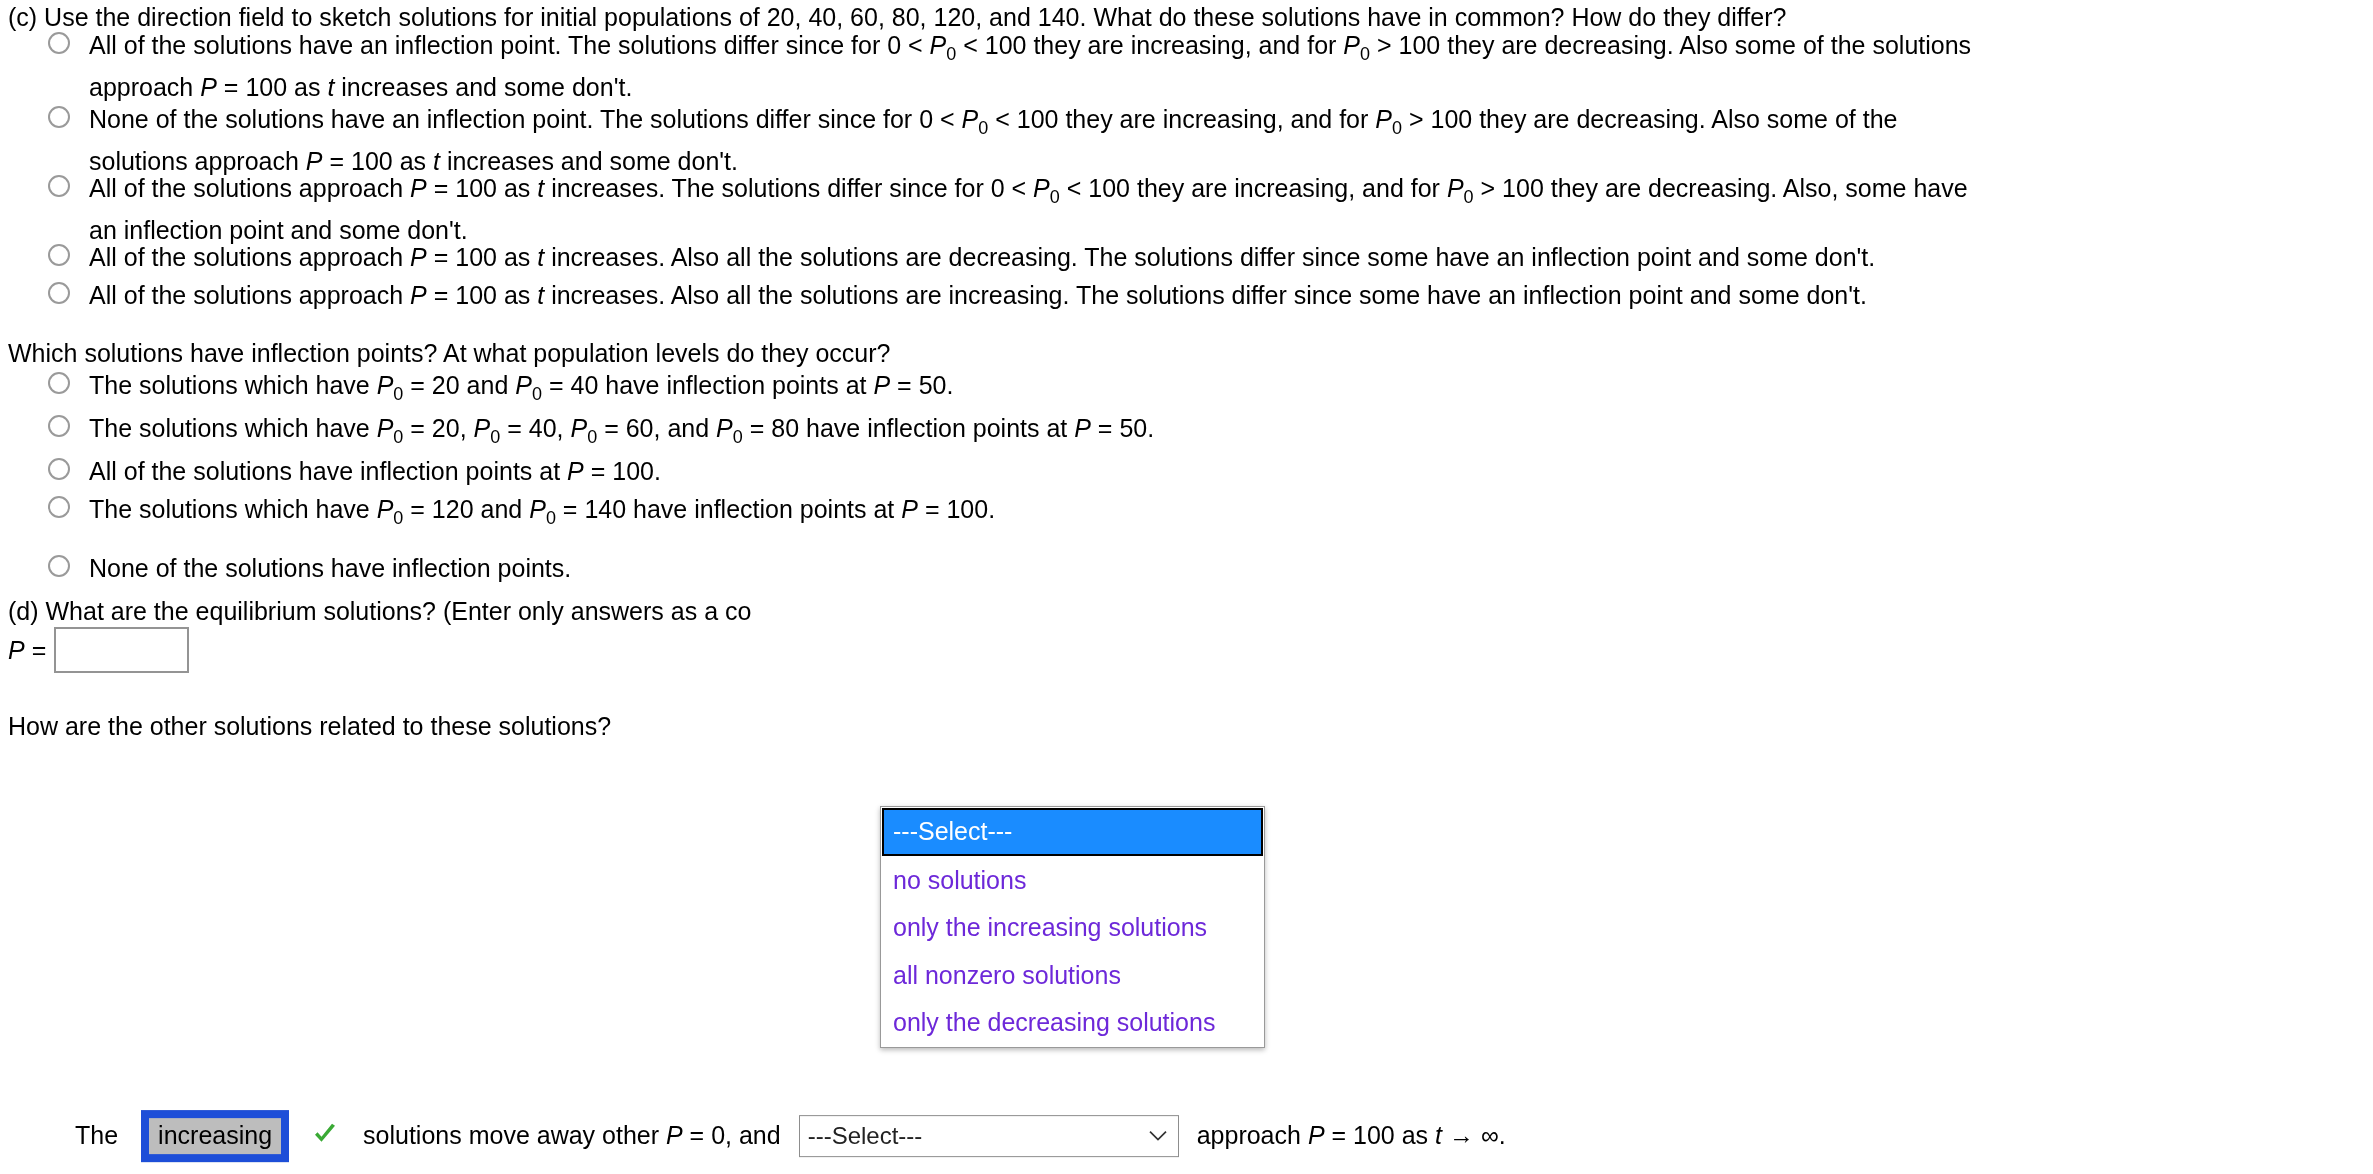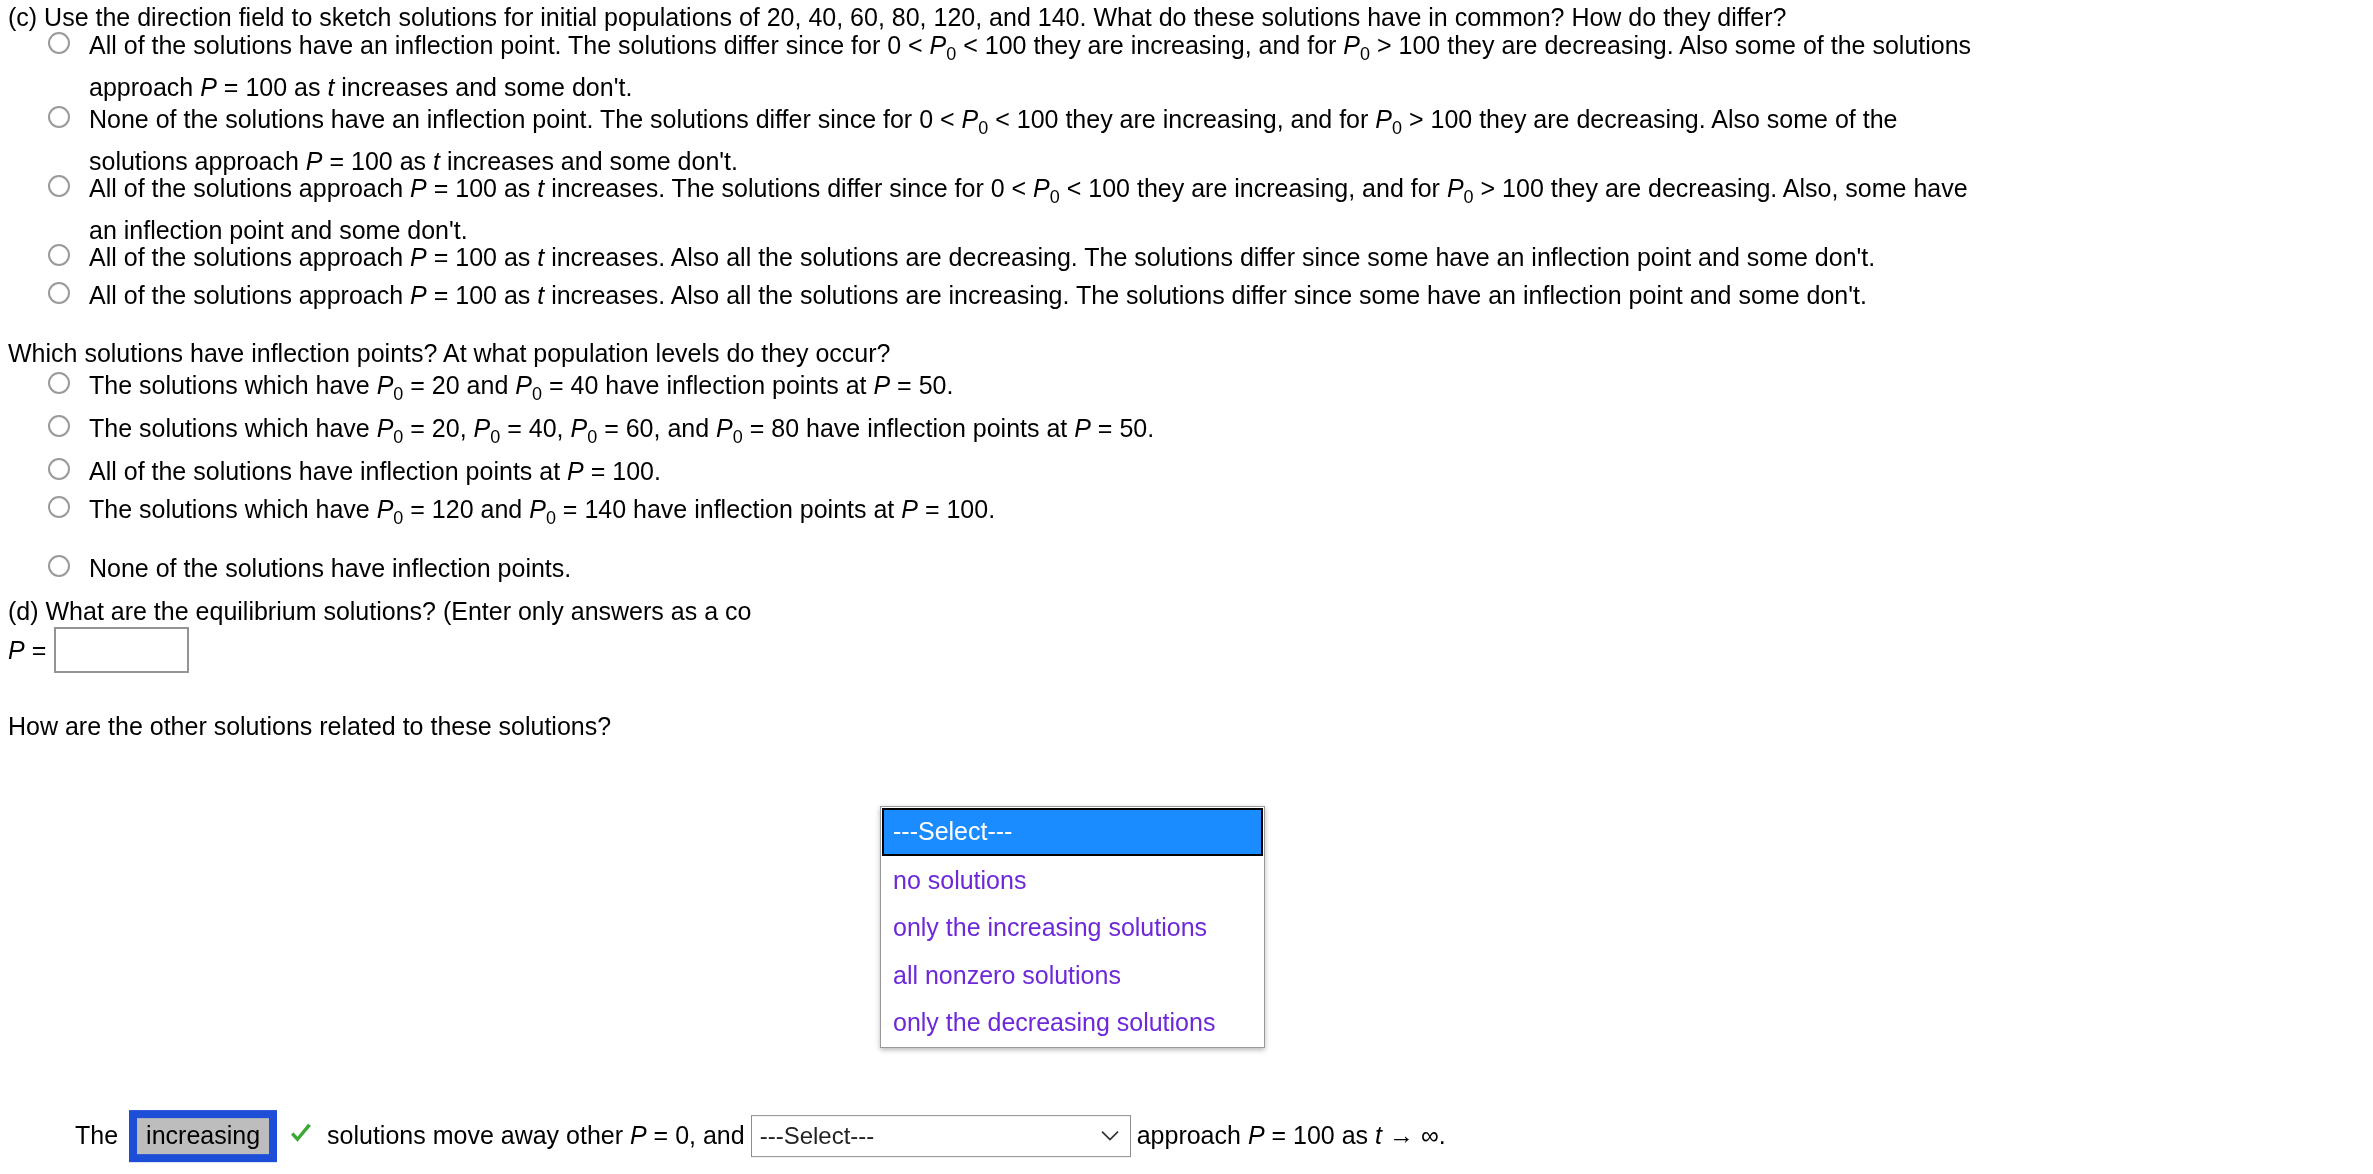--- a/index.html
+++ b/index.html
@@ -252,21 +252,21 @@
 
   <div class="dlabel" style="left:8px; top:597px;">(d) What are the equilibrium solutions? (Enter only answers as a co</div>
 
   <div class="peq-row" style="left:8px; top:627px;">
     <span class="peq-label"><span class="math-i">P</span><span> =</span></span>
     <input class="answer-box" type="text" value="" style="">
   </div>
 
   <div class="dlabel" style="left:8px; top:712px;">How are the other solutions related to these solutions?</div>
 
-  <div class="bottom-row" style="left:75px; top:1136px; transform:translateY(-50%);">
+  <div class="bottom-row" style="left:75px; top:1136px; transform:translateY(-50%);gap:12px;">
     <span>The</span>
     <span class="graded-answer" style="margin-left:11px;">increasing</span>
     <span class="check-icon">
       <svg width="28" height="28" viewBox="0 0 28 28" aria-hidden="true">
         <path d="M4 14.5 L10.5 21.5 L24 5.5 L21 3.5 L10.5 16.5 L6.5 12 Z" fill="#3aaa35"></path>
       </svg>
     </span>
     <span style="margin-left:6px;"><span>solutions move away other </span><span class="math-i">P</span><span> = 0, and</span></span>
     <span class="select-wrap">
       <select class="select-closed">

